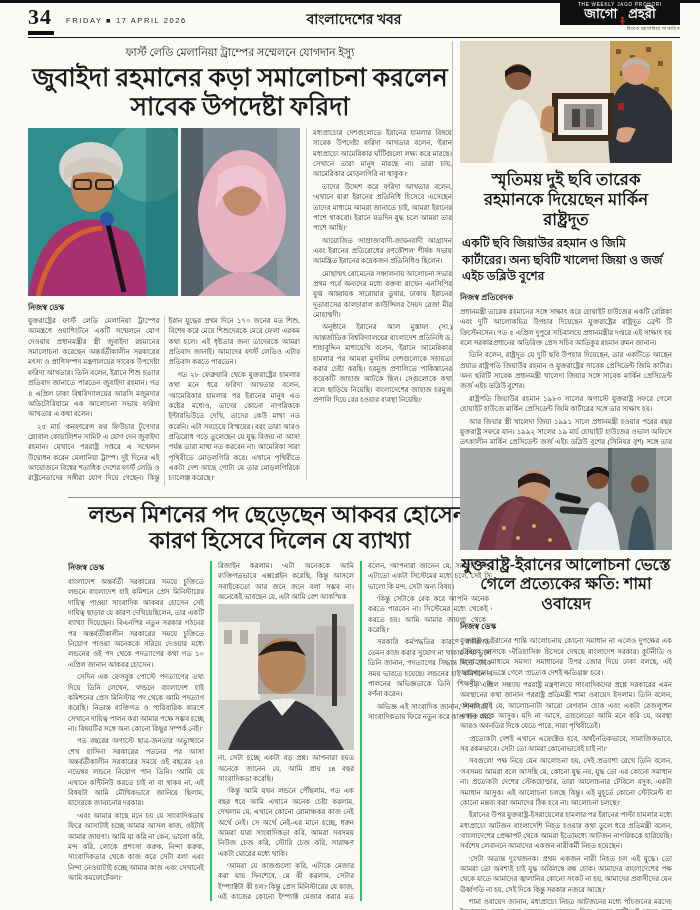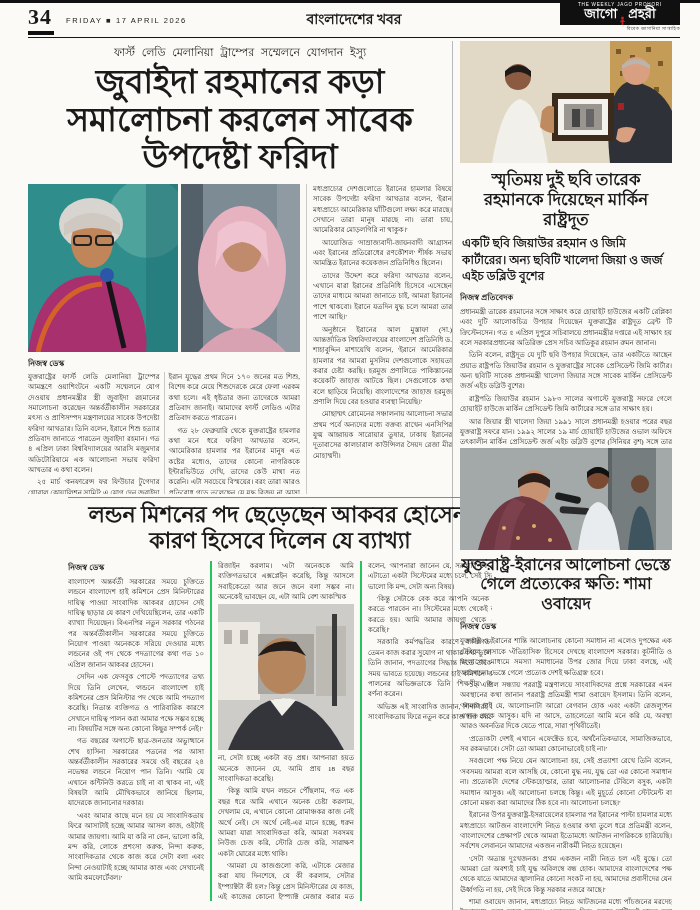--- a/index.html
+++ b/index.html
@@ -20,22 +20,22 @@
   .logo-tag{display:block;font-size:4.6px;color:#333;text-align:right;letter-spacing:.4px;}
   .header-rule{position:absolute;top:37px;left:28px;right:28px;border-top:1.6px solid #161616;}
   
   .byline{font-size:8px;font-weight:bold;margin:0 0 3px 0;font-family:"Liberation Sans", sans-serif;}
   .bp{font-size:7px;line-height:1.48;text-align:justify;margin:0 0 2px 0;color:#222;}
   .bp + .bp{text-indent:9px;}
   .photo{display:block;width:100%;height:100%;}
   .photo-frame{overflow:hidden;background:#ddd;}
   
   .main-art{position:absolute;left:28px;top:41px;width:424px;height:453px;overflow:hidden;}
-  .kicker{text-align:center;font-size:11px;margin:3px 0 1px;font-family:Liberation Mono, monospace;}
-  .headline-1{text-align:center;font-size:33px;font-weight:bold;line-height:1.14;margin:0 4px;}
+  .kicker{text-align:center;font-size:11px;margin:3px 0 1px;}
+  .headline-1{text-align:center;font-size:25px;font-weight:bold;line-height:1.14;margin:0 4px;}
   .main-body{display:flex;gap:6px;margin-top:7px;}
   .main-left{width:272px;flex:none;}
   .photos{display:flex;gap:3px;height:168px;}
   .photoA{width:150px;flex:none;}
   .photoB{width:119px;flex:none;}
   .main-left .byline{margin:5px 0 2px;}
   .cols2{column-count:2;column-gap:9px;column-rule:1px solid #c9c9c9;height:170px;overflow:hidden;}
   .main-right{flex:1;border-left:1px solid #c9c9c9;padding-left:6px;height:352px;overflow:hidden;}
   
   .london{position:absolute;left:28px;top:497px;width:424px;height:413px;overflow:hidden;
@@ -120,24 +120,24 @@
         <div class="byline">নিজস্ব ডেস্ক</div>
         <div class="cols2">
           <p class="bp">যুক্তরাষ্ট্রের ফার্স্ট লেডি মেলানিয়া ট্রাম্পের আমন্ত্রণে ওয়াশিংটনে একটি সম্মেলনে যোগ দেওয়ায় প্রধানমন্ত্রীর স্ত্রী জুবাইদা রহমানের সমালোচনা করেছেন অন্তর্বর্তীকালীন সরকারের মৎস্য ও প্রাণিসম্পদ মন্ত্রণালয়ের সাবেক উপদেষ্টা ফরিদা আখতার। তিনি বলেন, ইরানে শিশু হত্যার প্রতিবাদ জানাতে পারতেন জুবাইদা রহমান। গত ৪ এপ্রিল ঢাকা বিশ্ববিদ্যালয়ের আরসি মজুমদার অডিটোরিয়ামে এক আলোচনা সভায় ফরিদা আখতার এ কথা বলেন।</p>
           <p class="bp">২৫ মার্চ 'কনফারেন্স ফর ফিউচার টুগেদার গ্লোবাল কোয়ালিশন সামিট' এ যোগ দেন জুবাইদা রহমান। যেখানে পররাষ্ট্র দপ্তরে এ সম্মেলন উদ্বোধন করেন মেলানিয়া ট্রাম্প। দুই দিনের এই আয়োজনে বিশ্বের শতাধিক দেশের ফার্স্ট লেডি ও রাষ্ট্রনেতাদের সঙ্গীরা যোগ দিয়ে গেছেন। কিন্তু ইরান যুদ্ধের প্রথম দিনে ১৭০ জনের মত শিশু, বিশেষ করে মেয়ে শিশুদেরকে মেরে ফেলা এরকম কথা হলে। এই ধৃষ্টতার জন্য তাদেরকে আমরা প্রতিবাদ জানাই। আমাদের ফার্স্ট লেডিও এটার প্রতিবাদ করতে পারতেন।</p>
           <p class="bp">গত ২৮ ফেব্রুয়ারি থেকে যুক্তরাষ্ট্রের হামলার কথা মনে ধরে ফরিদা আখতার বলেন, 'আমেরিকার হামলার পর ইরানের মানুষ এত কষ্টের মধ্যেও, তাদের কোনো নাগরিককে ইন্টারভিউতে দেখি, তাদের কেউ মাথা নত করেনি। এটা সবচেয়ে বিস্ময়ের। বরং তারা আরও প্রতিরোধ গড়ে তুলেছেন যে যুদ্ধ বিজয় না আসা পর্যন্ত তারা মাথা নত করবেন না। আমেরিকা সারা পৃথিবীতে মোড়লগিরি করে। এখানে পৃথিবীতে একটা দেশ আছে গোটা যে তার মোড়লগিরিকে চ্যালেঞ্জ করেছে।'</p>
 
         </div>
       </div>
       <div class="main-right">
         <p class="bp">মধ্যপ্রাচ্যের দেশগুলোতে ইরানের হামলার বিষয়ে সাবেক উপদেষ্টা ফরিদা আখতার বলেন, 'ইরান মধ্যপ্রাচ্যে আমেরিকার ঘাঁটিগুলো লক্ষ্য করে মারছে। সেখানে তারা মানুষ মারছে না। তারা চায়, আমেরিকার মোড়লগিরি না থাকুক।'</p>
+        <p class="bp">তাদের উদ্দেশ করে ফরিদা আখতার বলেন, 'এখানে যারা ইরানের প্রতিনিধি হিসেবে এসেছেন তাদের মাধ্যমে আমরা জানাতে চাই, আমরা ইরানের পাশে থাকবো। ইরানে যতদিন যুদ্ধ চলে আমরা তার পাশে আছি।'</p>
         <p class="bp">আয়োজিত 'সাম্রাজ্যবাদী-জায়নবাদী আগ্রাসন এবং ইরানের প্রতিরোধের রণকৌশল' শীর্ষক সভায় আমন্ত্রিত ইরানের কয়েকজন প্রতিনিধিও ছিলেন।</p>
-        <p class="bp">তাদের উদ্দেশ করে ফরিদা আখতার বলেন, 'এখানে যারা ইরানের প্রতিনিধি হিসেবে এসেছেন তাদের মাধ্যমে আমরা জানাতে চাই, আমরা ইরানের পাশে থাকবো। ইরানে যতদিন যুদ্ধ চলে আমরা তার পাশে আছি।'</p>
+        <p class="bp">মোছাম্মৎ রোমেনের সঞ্চালনায় আলোচনা সভার প্রথম পর্বে অন্যদের মধ্যে বক্তব্য রাখেন এনসিপির যুগ্ম আহ্বায়ক সারোয়ার তুষার, ঢাকায় ইরানের দূতাবাসের কালচারাল কাউন্সিলর সৈয়দ রেজা মীর মোহাম্মদী।</p>
         <p class="bp">অনুষ্ঠানে ইরানের আল মুস্তাফা (সা.) আন্তর্জাতিক বিশ্ববিদ্যালয়ের বাংলাদেশ প্রতিনিধি ড. শাহাবুদ্দিন মাশায়েখি বলেন, 'ইরানে আমেরিকার হামলার পর আমরা মুসলিম দেশগুলোকে সহায়তা করার চেষ্টা করছি। হরমুজ প্রণালিতে পাকিস্তানের কয়েকটি জাহাজ আটকে ছিল। সেগুলোকে কথা বলে ছাড়িয়ে নিয়েছি। বাংলাদেশের জাহাজ হরমুজ প্রণালি দিয়ে বের হওয়ার ব্যবস্থা নিয়েছি।'</p>
-        <p class="bp">মোছাম্মৎ রোমেনের সঞ্চালনায় আলোচনা সভার প্রথম পর্বে অন্যদের মধ্যে বক্তব্য রাখেন এনসিপির যুগ্ম আহ্বায়ক সারোয়ার তুষার, ঢাকায় ইরানের দূতাবাসের কালচারাল কাউন্সিলর সৈয়দ রেজা মীর মোহাম্মদী।</p>
       </div>
     </div>
   </div>
 
   <div class="london">
     <h2 class="headline-2">লন্ডন মিশনের পদ ছেড়েছেন আকবর হোসেন, কারণ হিসেবে দিলেন যে ব্যাখ্যা</h2>
     <div class="london-cols">
       <div class="lcol">
         <div class="byline">নিজস্ব ডেস্ক</div>
         <p class="bp">বাংলাদেশ অন্তর্বর্তী সরকারের সময়ে চুক্তিতে লন্ডনে বাংলাদেশ হাই কমিশনে প্রেস মিনিস্টারের দায়িত্ব পাওয়া সাংবাদিক আকবর হোসেন সেই দায়িত্ব ছাড়ার যে কারণ দেখিয়েছিলেন, তার একটি ব্যাখ্যা দিয়েছেন। বিএনপির নতুন সরকার গঠনের পর অন্তর্বর্তীকালীন সরকারের সময়ে চুক্তিতে নিয়োগ পাওয়া অনেককে সরিয়ে দেওয়ার মধ্যে লন্ডনের ওই পদ থেকে পদত্যাগের কথা গত ১০ এপ্রিল জানান আকবর হোসেন।</p>

